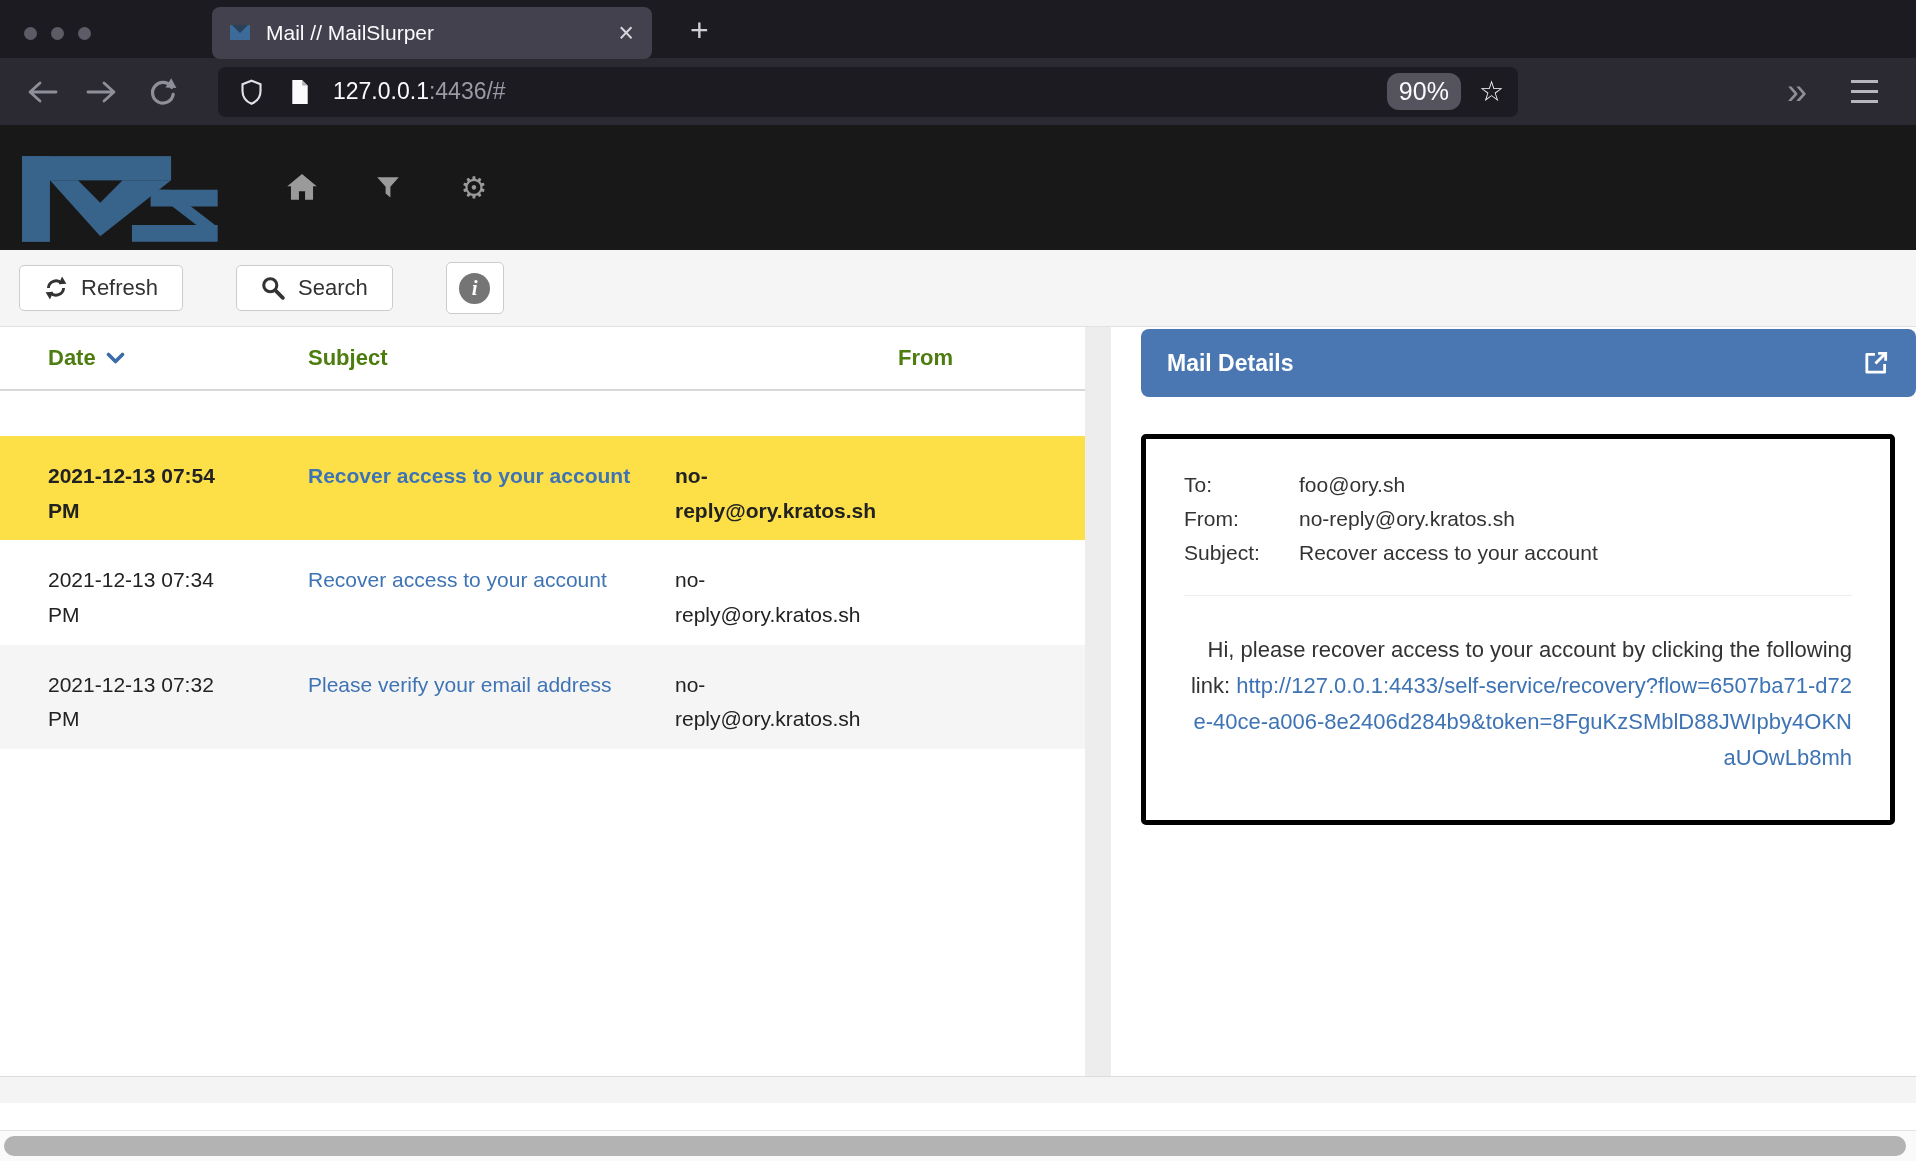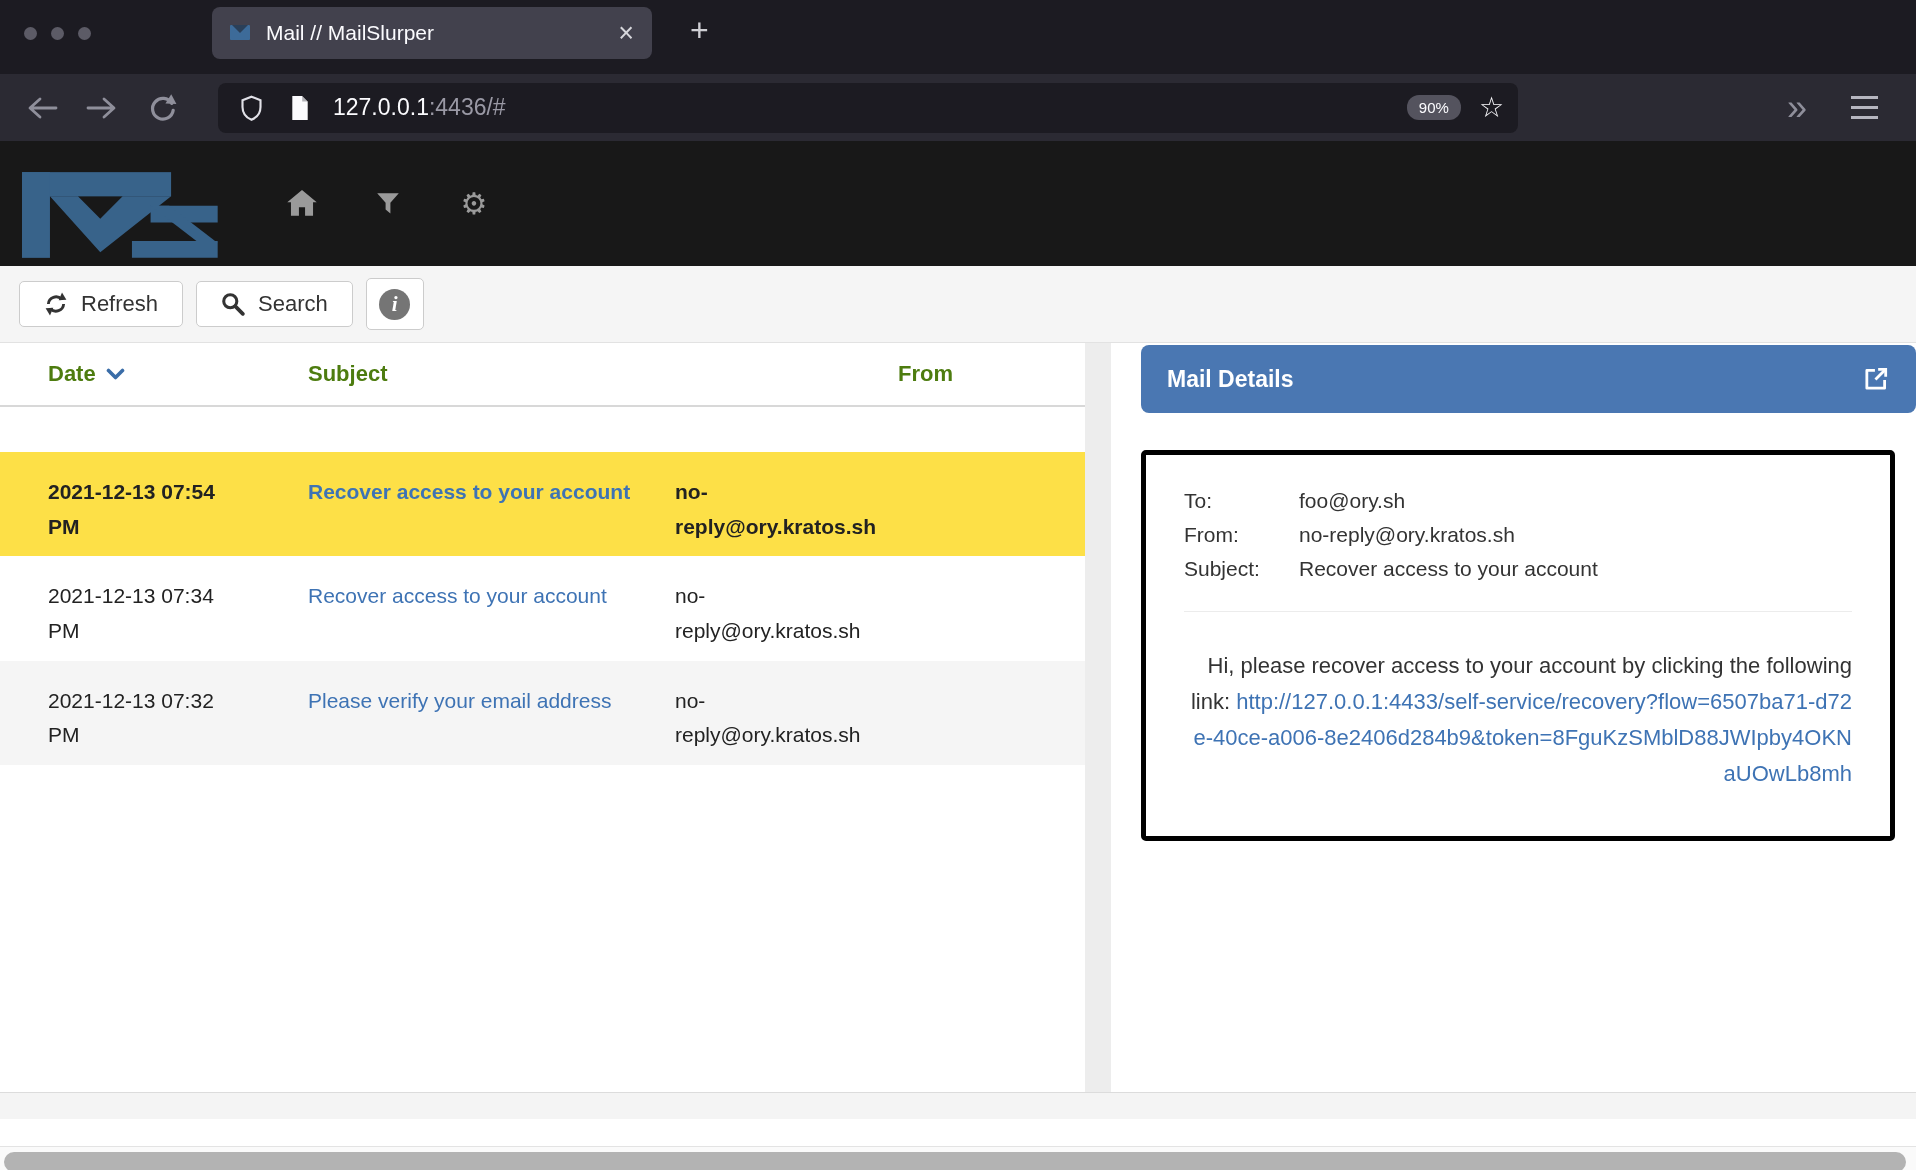--- a/index.html
+++ b/index.html
@@ -1,52 +1,52 @@
 <!DOCTYPE html>
 <html><head>
 <meta charset="utf-8">
 <style>
   * { margin:0; padding:0; box-sizing:border-box; }
   html,body { width:1916px; height:1170px; overflow:hidden; background:#fff;
               font-family:"Liberation Sans","DejaVu Sans",sans-serif; }
   .stage { position:relative; width:1916px; height:1170px; background:#fff; }
 
   
-  .tabstrip { position:relative; height:74px; background:#1c1b22; }
+  .tabstrip { position:relative; height:58px; background:#1c1b22; }
   .win-dots { position:absolute; left:24px; top:27px; display:flex; gap:14px; }
   .win-dots span { width:13px; height:13px; border-radius:50%; background:#5c5b66; display:block; }
   .tab { position:absolute; left:212px; top:7px; width:440px; height:52px; background:#42414d;
          border-radius:8px; display:flex; align-items:center; padding:0 18px; }
   .tab-title { color:#fbfbfe; font-size:21px; margin-left:14px; white-space:nowrap; }
   .tab-close { margin-left:auto; color:#d7d7dc; font-size:27px; line-height:1; cursor:default; }
   .newtab { position:absolute; left:690px; top:12px; color:#cfcfd4; font-size:32px; font-weight:300; }
 
   .navbar { height:67px; background:#2b2a33; display:flex; align-items:center; padding:0 20px; }
   .nav-icon { width:44px; display:flex; justify-content:center; align-items:center; margin-right:16px; }
   .urlbar { height:50px; flex:0 0 1300px; margin-left:18px; background:#1c1b22; border-radius:8px;
             display:flex; align-items:center; padding:0 14px 0 20px; }
   .url-text { margin-left:22px; font-size:23px; white-space:nowrap; }
   .url-host { color:#fbfbfe; } .url-rest { color:#9a99a5; }
-  .zoom-badge { margin-left:auto; background:#54535e; color:#fbfbfe; font-size:15px;
+  .zoom-badge { margin-left:auto; background:#54535e; color:#fbfbfe; font-size:25px;
                 padding:4px 12px; border-radius:12px; }
   .star { margin-left:18px; color:#fbfbfe; font-size:28px; line-height:1; }
   .chevrons { margin-left:auto; color:#8f8f9b; font-size:36px; line-height:1; letter-spacing:-2px; }
   .hamburger { margin-left:46px; margin-right:18px; display:flex; flex-direction:column; gap:7px; }
   .hamburger i { width:27px; height:3px; background:#b6b6c0; display:block; }
 
   
   .appheader { height:125px; background:#181818; display:flex; align-items:center; }
   .logo { margin:22px 0 0 22px; }
   .hdr-icon { display:flex; align-items:center; justify-content:center; width:34px; margin-left:52px;
               color:#9a9a9a; font-size:30px; }
   .hdr-icon.first { margin-left:58px; }
 
   
   .apptoolbar { height:77px; background:#f5f5f5; border-bottom:1px solid #e2e2e2;
-                display:flex; align-items:center; padding:0 22px 0 19px; }
+                display:flex; align-items:center; padding:0 22px 0 19px;gap:40px; }
   .btn { height:46px; background:#fff; border:1px solid #ccc; border-radius:5px;
          display:flex; align-items:center; gap:13px; padding:0 24px; font-size:22px; color:#333; }
   .btn + .btn { margin-left:13px; }
   .btn-info { margin-left:auto; width:58px; height:52px; justify-content:center; padding:0; gap:0; }
   .info-circle { width:31px; height:31px; border-radius:50%; background:#757575; color:#fff;
                  display:flex; align-items:center; justify-content:center;
                  font-family:"Liberation Serif",serif; font-weight:bold; font-size:21px; font-style:italic; }
 
   
   .content { height:750px; display:flex; border-bottom:1px solid #dcdcdc; background:#fff; }

